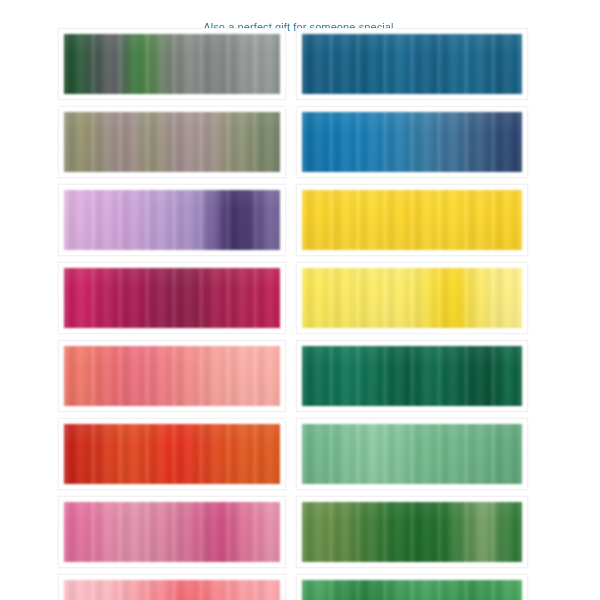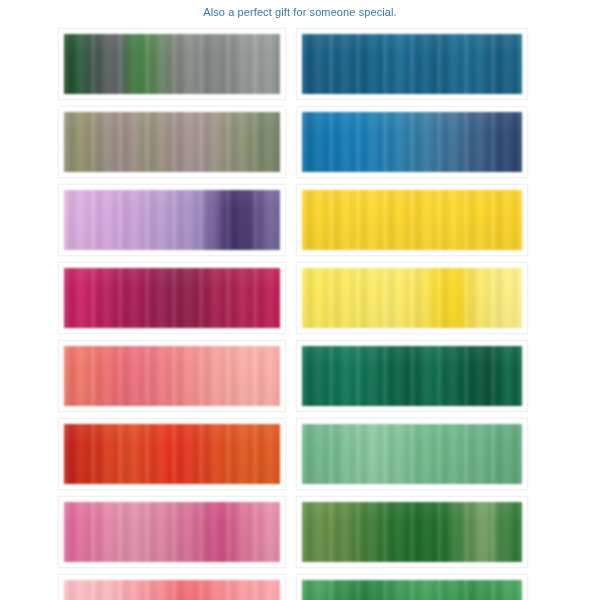--- a/index.html
+++ b/index.html
@@ -15,21 +15,21 @@
   #page {
     position: relative;
     width: 600px;
     height: 600px;
     background: #ffffff;
   }
 
   
   .tagline {
     position: absolute;
-    top: 6px;
+    top: 21px;
     left: 0;
     width: 600px;
     text-align: center;
     font-size: 11px;
     font-weight: 400;
     letter-spacing: 0.1px;
     color: #2e7ba6;
     font-family: "Liberation Sans", sans-serif;
   }
 

